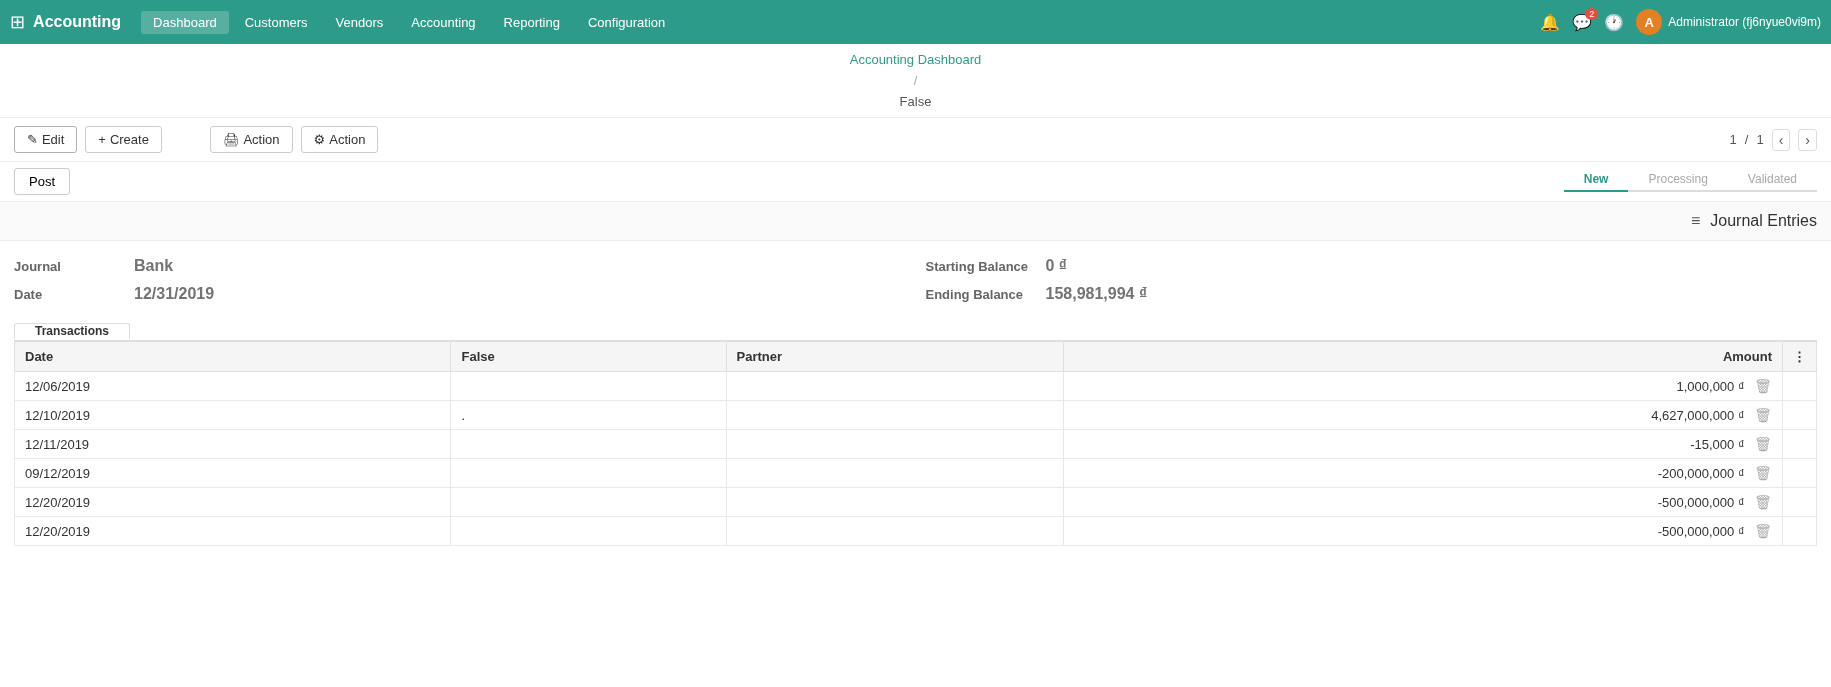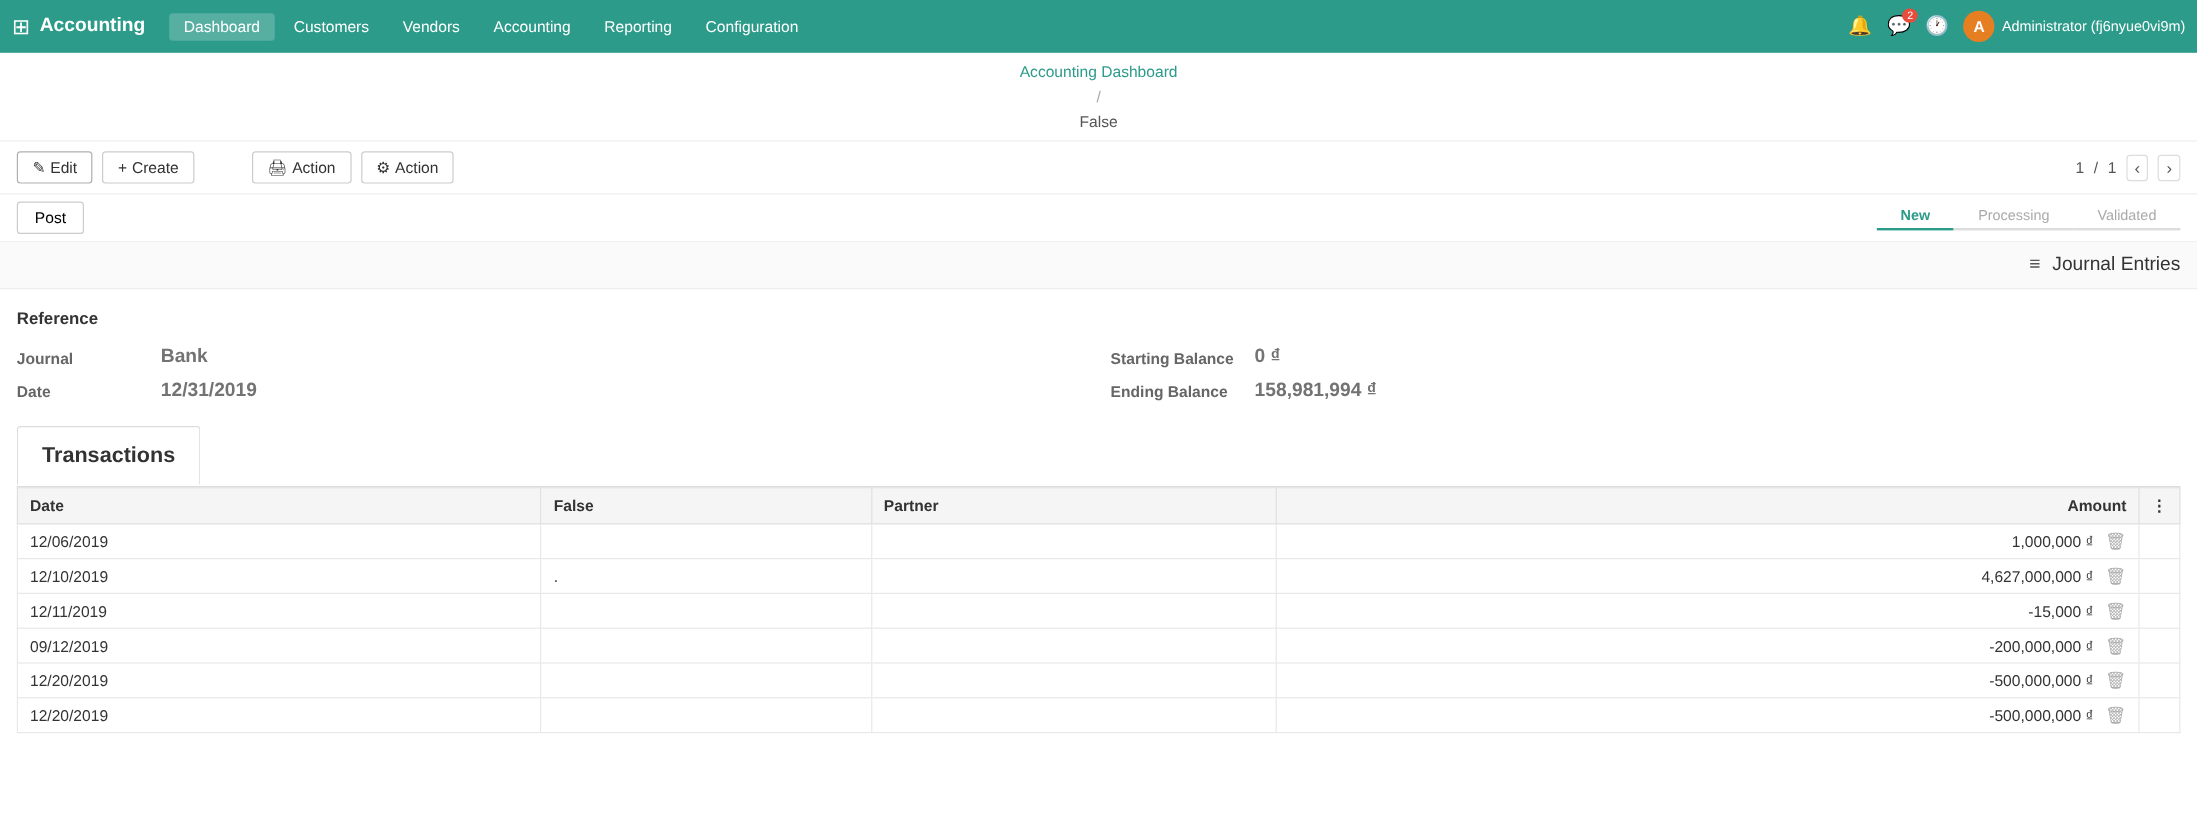--- a/index.html
+++ b/index.html
@@ -228,23 +228,23 @@
       color: #737373;
     }
 
     
     .tabs {
       display: flex;
       border-bottom: 1px solid #ddd;
       margin-bottom: 0;
     }
     .tab {
-      padding: 13px 20px;
-      cursor: pointer;
-      font-size: 18px;
+      padding: 0 20px;
+      cursor: pointer;
+      font-size: 12px;
       border: 1px solid #ddd;
       border-bottom: none;
       background: #fff;
       margin-right: 2px;
       border-radius: 3px 3px 0 0;
       color: #333;
     }
     .tab.active {
       background: #fff;
       border-bottom: 2px solid #fff;
@@ -353,21 +353,20 @@
   </div>
 </div>
 
 <div class="journal-header">
   <span class="menu-icon">≡</span>
   <span class="journal-title">Journal Entries</span>
 </div>
 
 <div class="main-content">
 
-  <div class="section-title">Reference</div>
 
   <div class="fields-grid">
     <div class="field-group">
       <div class="field-row">
         <span class="field-label">Journal</span>
         <span class="field-value">Bank</span>
       </div>
       <div class="field-row">
         <span class="field-label">Date</span>
         <span class="field-value">12/31/2019</span>

